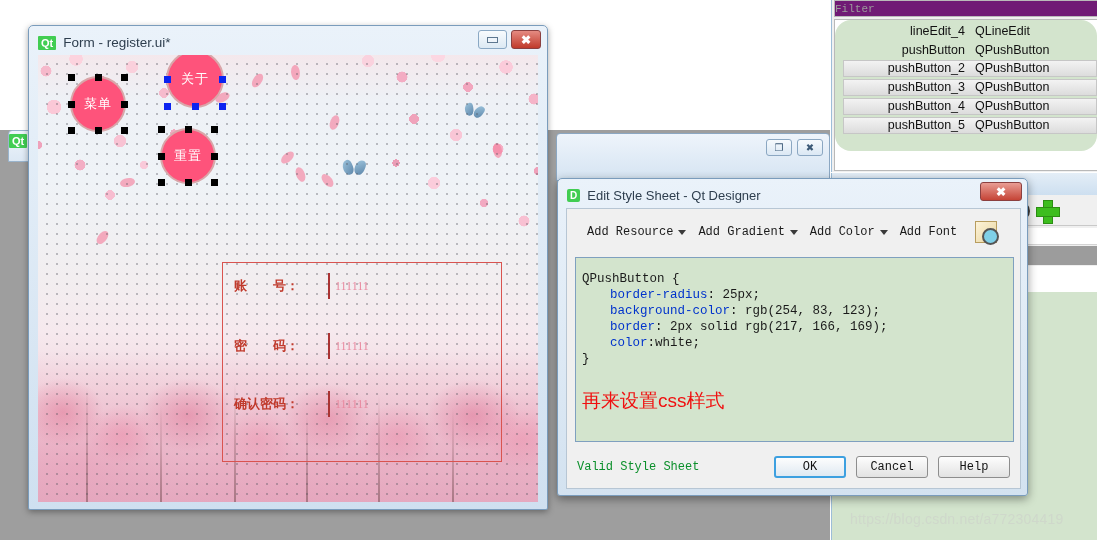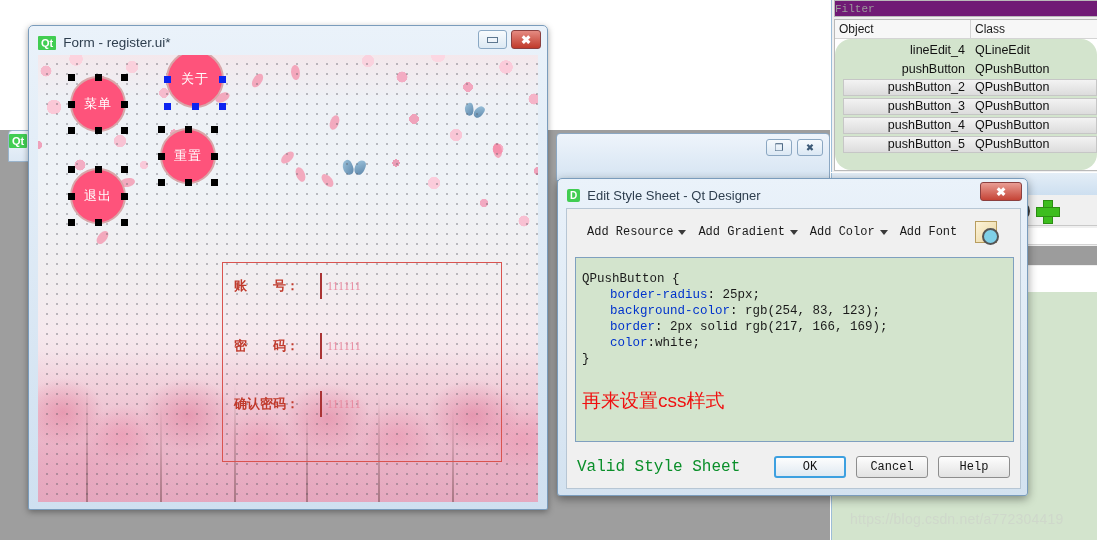--- a/index.html
+++ b/index.html
@@ -296,21 +296,21 @@
   .h-mr { right: -4px; top: calc(50% - 3.5px); }
   .h-bl { left: -4px; bottom: -4px; }
   .h-bc { left: calc(50% - 3.5px); bottom: -4px; }
   .h-br { right: -4px; bottom: -4px; }
 
   
   .reg-frame {
     position: absolute; left: 184px; top: 207px; width: 280px; height: 200px;
     border: 1px solid #d9534f;
   }
-  .field-row { position: absolute; display: flex; align-items: center; }
+  .field-row { position: absolute; display: flex; align-items: center; gap: 8px; }
   .field-label {
     width: 86px; font-size: 13px; color: #c0392b;
     font-family: "Liberation Serif", serif; font-weight: bold;
     white-space: pre;
   }
   .field-input {
     width: 78px; height: 26px;
     border: none; border-left: 2px solid #a33; background: transparent;
     font-size: 12px; color: #e98aa0; padding-left: 5px;
     font-family: "Liberation Serif", serif;
@@ -381,21 +381,21 @@
   .css-val { color: #1a1a1a; }
   .annot {
     color: #f01010; font-size: 19px; line-height: 24px;
     font-family: "Liberation Sans", sans-serif; margin-top: 22px; display: block;
   }
   .dlg-footer {
     position: absolute; left: 0; bottom: 0; width: 453px; height: 42px;
     display: flex; align-items: center; padding: 0 10px;
   }
   .valid-msg {
-    font-family: "Liberation Mono", monospace; font-size: 16px; color: #0a8f2a;
+    font-family: "Liberation Mono", monospace; font-size: 12px; color: #0a8f2a;
     flex: 1;
   }
   .dlg-btn {
     width: 72px; height: 22px; margin-left: 10px;
     border: 1px solid #8d8d8d; border-radius: 3px;
     background: linear-gradient(to bottom,#fdfdfd,#e2e2e2);
     font-family: "Liberation Mono", monospace; font-size: 12px; color: #111;
     display: flex; align-items: center; justify-content: center;
   }
   .dlg-btn.default {
@@ -406,24 +406,20 @@
 <body>
 
 <div id="root">
 
   <div class="designer-bg"></div>
   <div class="mdi-area"></div>
 
   <div class="obj-inspector">
     <div class="filter-box">Filter</div>
     <div class="obj-table">
-      <div class="obj-head">
-        <div class="obj-col-o">Object</div>
-        <div class="obj-col-c">Class</div>
-      </div>
       <div class="obj-body">
         <div class="obj-row">
           <div class="oc">lineEdit_4</div>
           <div class="cc">QLineEdit</div>
         </div>
         <div class="obj-row">
           <div class="oc">pushButton</div>
           <div class="cc">QPushButton</div>
         </div>
         <div class="obj-row grey">
@@ -540,33 +536,20 @@
             <span class="h-tc"></span>
             <span class="h-tr"></span>
           <span class="h-ml"></span>
             <span class="h-mr"></span>
           <span class="h-bl"></span>
             <span class="h-bc"></span>
             <span class="h-br"></span>
         </div>
       </div>
 
-      <div class="circle-btn" style="left:32px; top:113px; width:56px; height:56px;">
-        <span>退出</span>
-        <div class="handles" style="inset:0;">
-          <span class="h-tl"></span>
-            <span class="h-tc"></span>
-            <span class="h-tr"></span>
-          <span class="h-ml"></span>
-            <span class="h-mr"></span>
-          <span class="h-bl"></span>
-            <span class="h-bc"></span>
-            <span class="h-br"></span>
-        </div>
-      </div>
 
       <div class="reg-frame"></div>
 
       <div class="field-row" style="left:196px; top:218px;">
         <span class="field-label">账　　号：</span>
         <input class="field-input" type="text" value="111111" style="">
       </div>
       <div class="field-row" style="left:196px; top:278px;">
         <span class="field-label">密　　码：</span>
         <input class="field-input" type="text" value="111111" style="">

